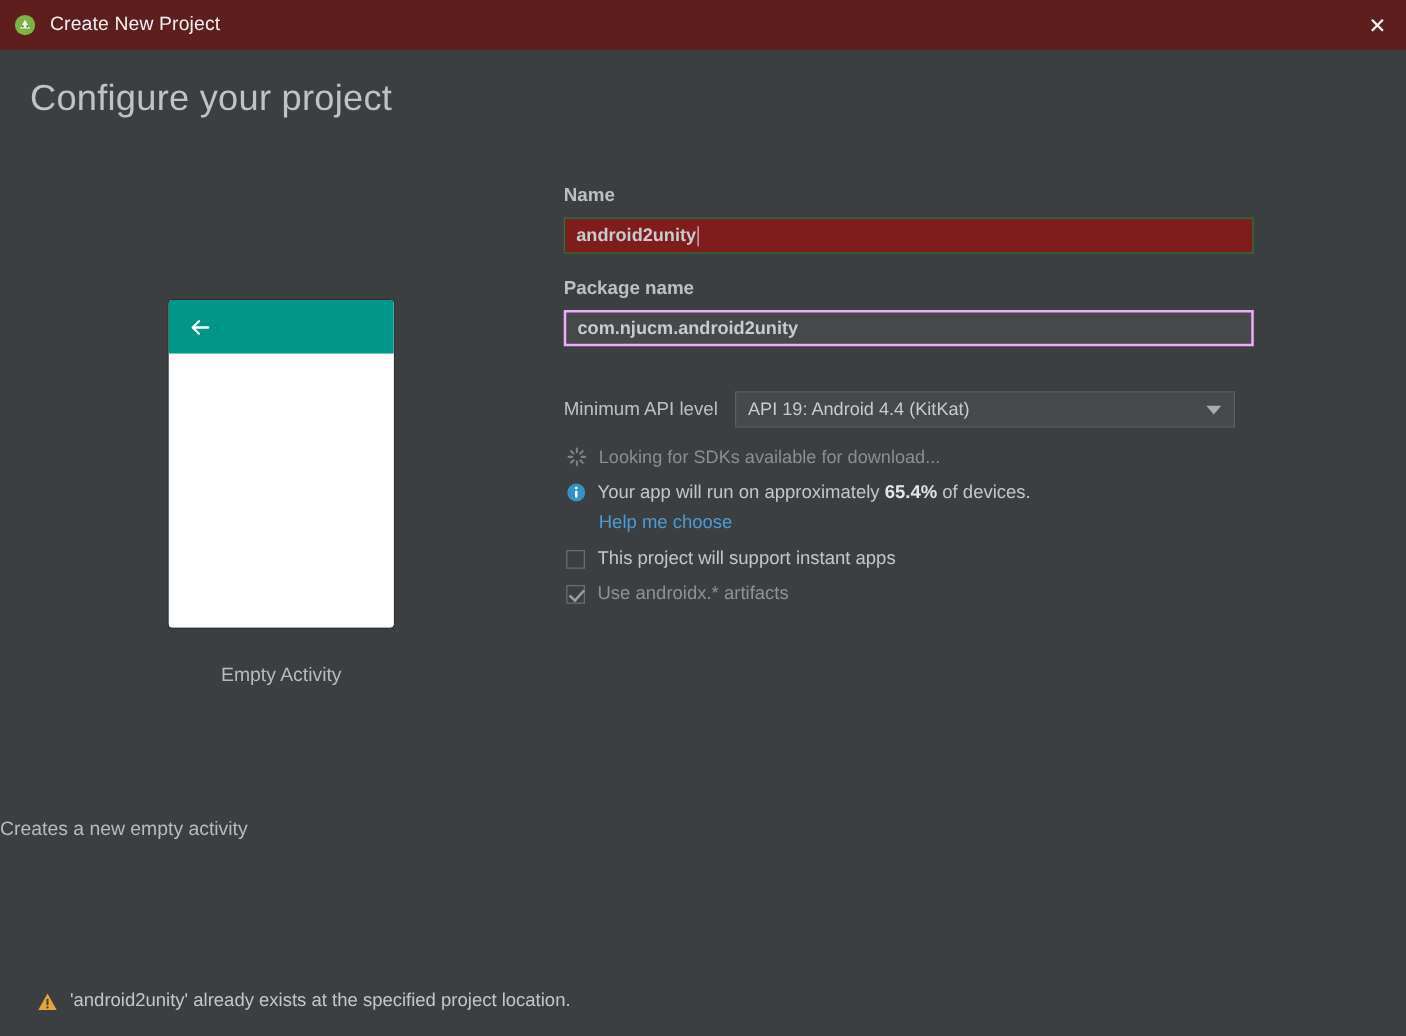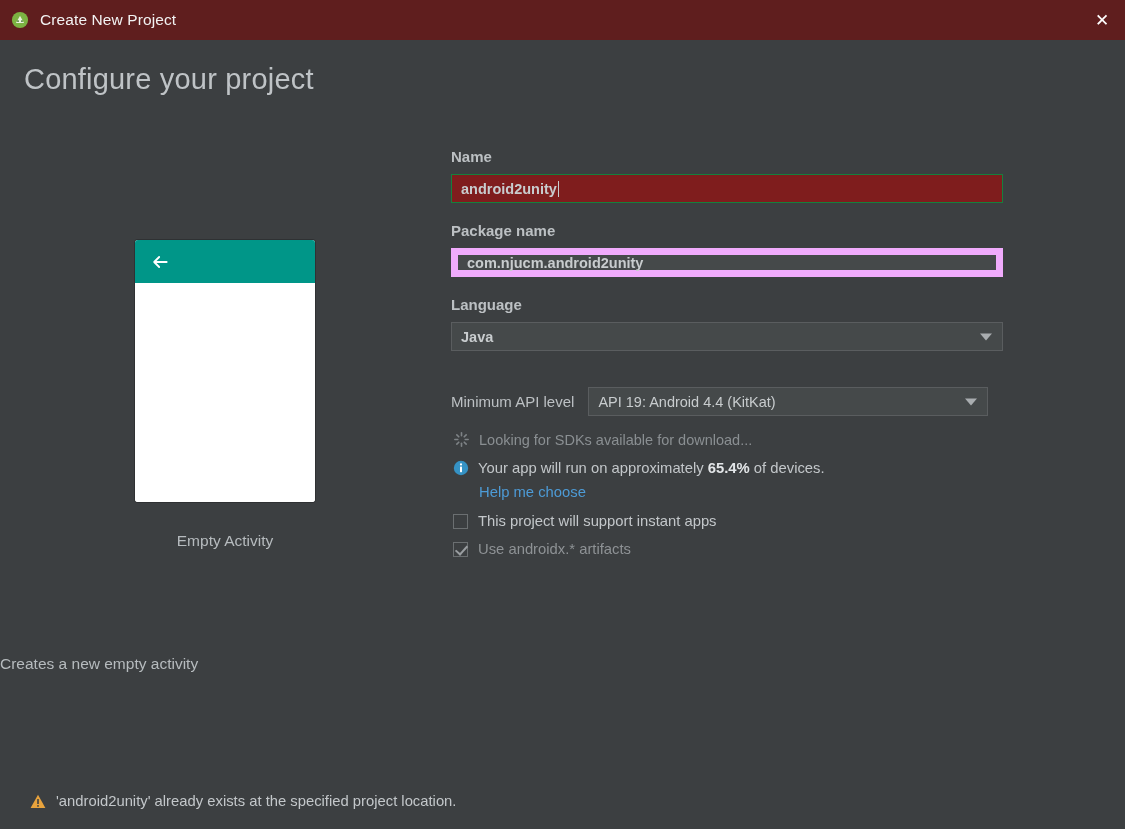--- a/index.html
+++ b/index.html
@@ -114,21 +114,21 @@
     font-size: 15px;
     margin-bottom: 9px;
   }
   .field-group { margin-bottom: 19px; font-weight: bold; }
 
   .text-input {
     position: relative;
     width: 552px;
     height: 29px;
     background: #45494a;
-    border: 7px solid #f0abfc;
+    border: 2px solid #f0abfc;
     display: flex;
     align-items: center;
     padding: 0 9px;
     color: #c8ccce;
     font-size: 14.5px;
     font-family: "Liberation Sans", sans-serif;
   }
   .text-input.focused {
     border: 1px solid #15803d;
     background: #7f1d1d;
@@ -317,27 +317,20 @@
     <div class="field-group">
       <div class="field-label">Package name</div>
       <div class="text-input">
         <span>com.njucm.android2unity</span>
       </div>
     </div>
 
     
 
     
-    <div class="field-group">
-      <div class="field-label">Language</div>
-      <div class="combo">
-        <span>Java</span>
-        <span class="combo-arrow"></span>
-      </div>
-    </div>
 
     
     <div class="api-row">
       <div class="api-label">Minimum API level</div>
       <div class="combo api">
         <span>API 19: Android 4.4 (KitKat)</span>
         <span class="combo-arrow"></span>
       </div>
     </div>
 

